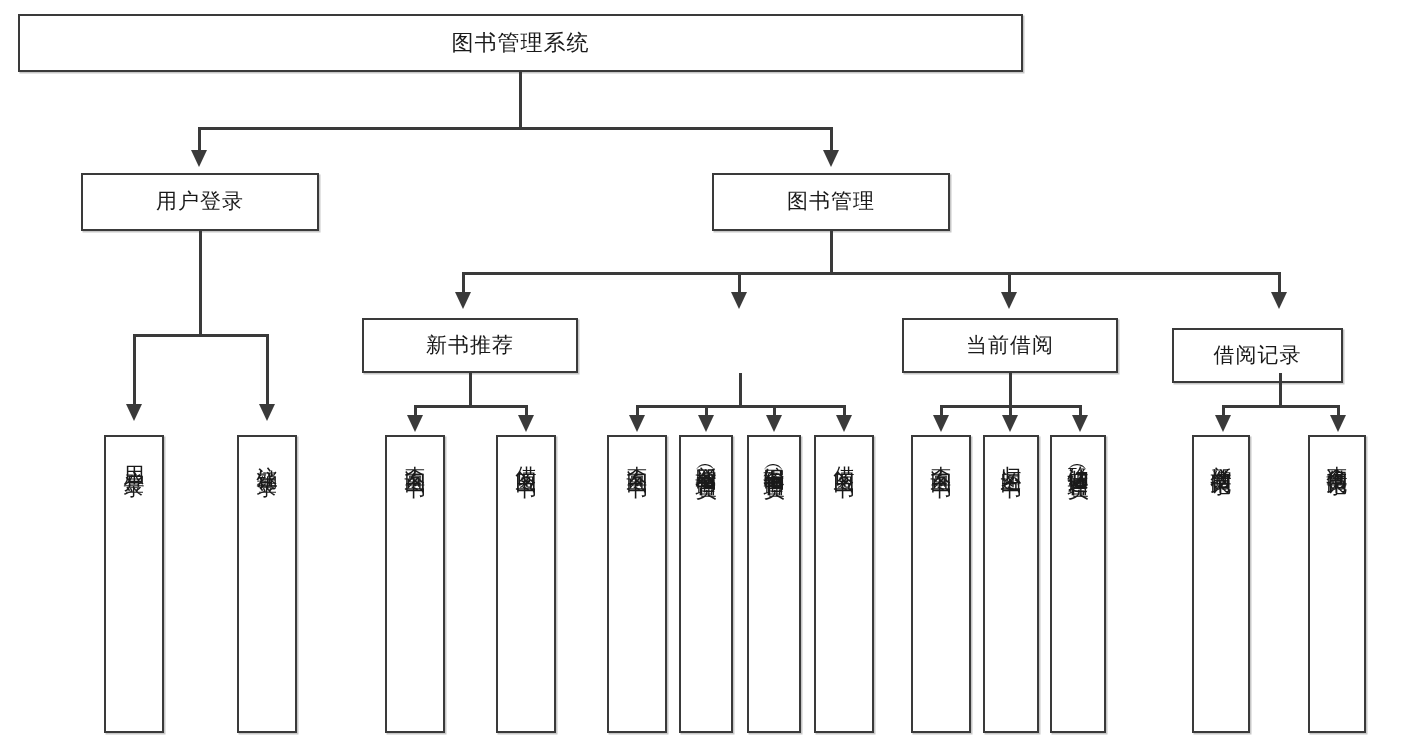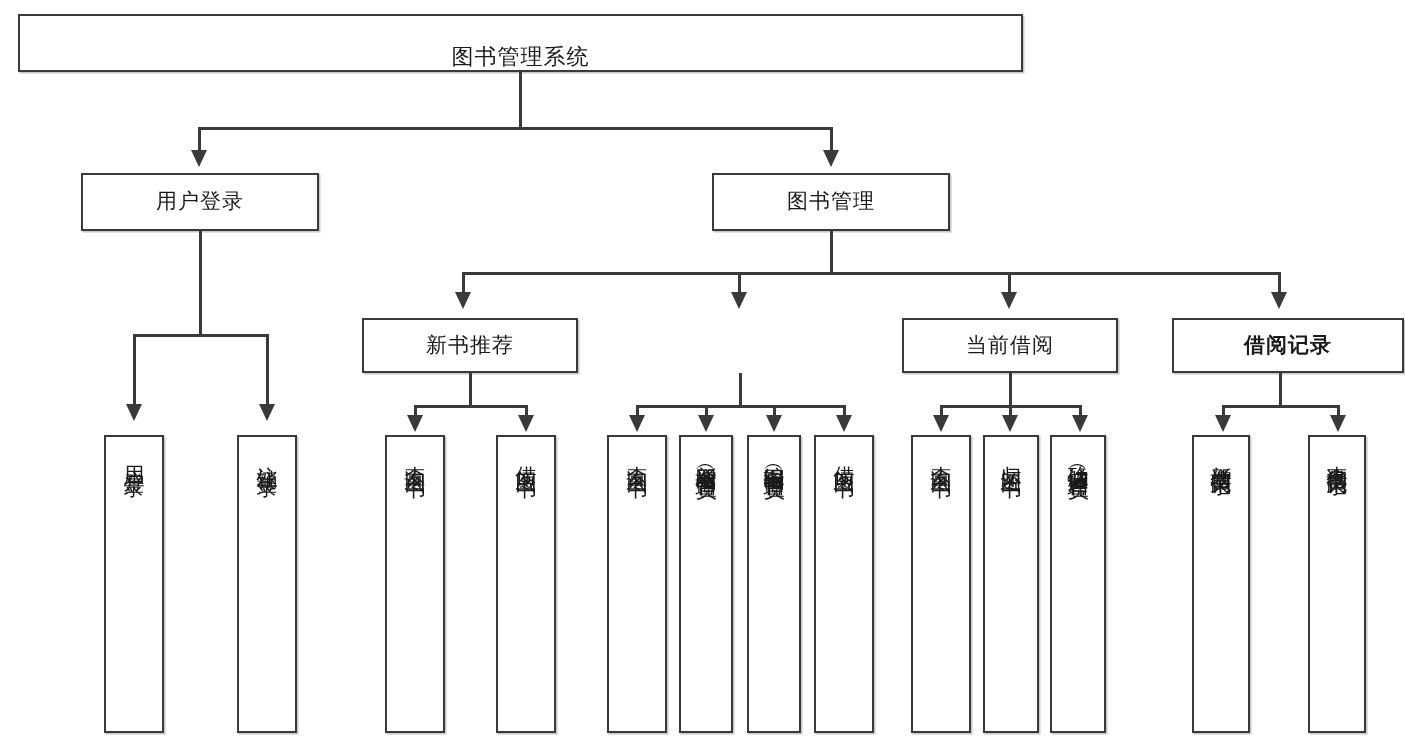--- a/index.html
+++ b/index.html
@@ -82,21 +82,21 @@
     letter-spacing: 0.5px;
     white-space: nowrap;
     pointer-events: none;
   }
 </style>
 </head>
 <body>
 
 <div id="canvas">
 
-  <div class="node node-h node-root" style="left:18px; top:14px; width:1005px; height:58px;align-items:flex-end;">
+  <div class="node node-h node-root" style="left:18px; top:14px; width:1005px; height:58px;">
     <span>图书管理系统</span>
   </div>
 
   <div class="line vline" style="left:519px; top:72px; width:2.5px; height:55px;"></div>
 
   <div class="line hline" style="left:198px; top:127px; width:634px; height:2.5px;"></div>
   <div class="line vline" style="left:198px; top:127px; width:2.5px; height:25px;"></div>
   <div class="line vline" style="left:830px; top:127px; width:2.5px; height:25px;"></div>
   <div class="arrow" style="left:191px; top:150px;"></div>
   <div class="arrow" style="left:823px; top:150px;"></div>
@@ -126,21 +126,21 @@
   <div class="arrow" style="left:731px; top:292px;"></div>
   <div class="arrow" style="left:1001px; top:292px;"></div>
   <div class="arrow" style="left:1271px; top:292px;"></div>
 
   <div class="node node-h" style="left:362px; top:318px; width:216px; height:55px;">
     <span>新书推荐</span>
   </div>
   <div class="node node-h" style="left:902px; top:318px; width:216px; height:55px;">
     <span>当前借阅</span>
   </div>
-  <div class="node node-h" style="left:1172px; top:318px; width:232px; height:55px;font-weight:bold;">
+  <div class="node node-h" style="left:1172px; top:328px; width:171px; height:55px;">
     <span>借阅记录</span>
   </div>
 
   <div class="line vline" style="left:469px; top:373px; width:2.5px; height:34px;"></div>
   <div class="line hline" style="left:414px; top:405px; width:113px; height:2.5px;"></div>
   <div class="line vline" style="left:414px; top:405px; width:2.5px; height:12px;"></div>
   <div class="line vline" style="left:525px; top:405px; width:2.5px; height:12px;"></div>
   <div class="arrow" style="left:407px; top:415px;"></div>
   <div class="arrow" style="left:518px; top:415px;"></div>
 

